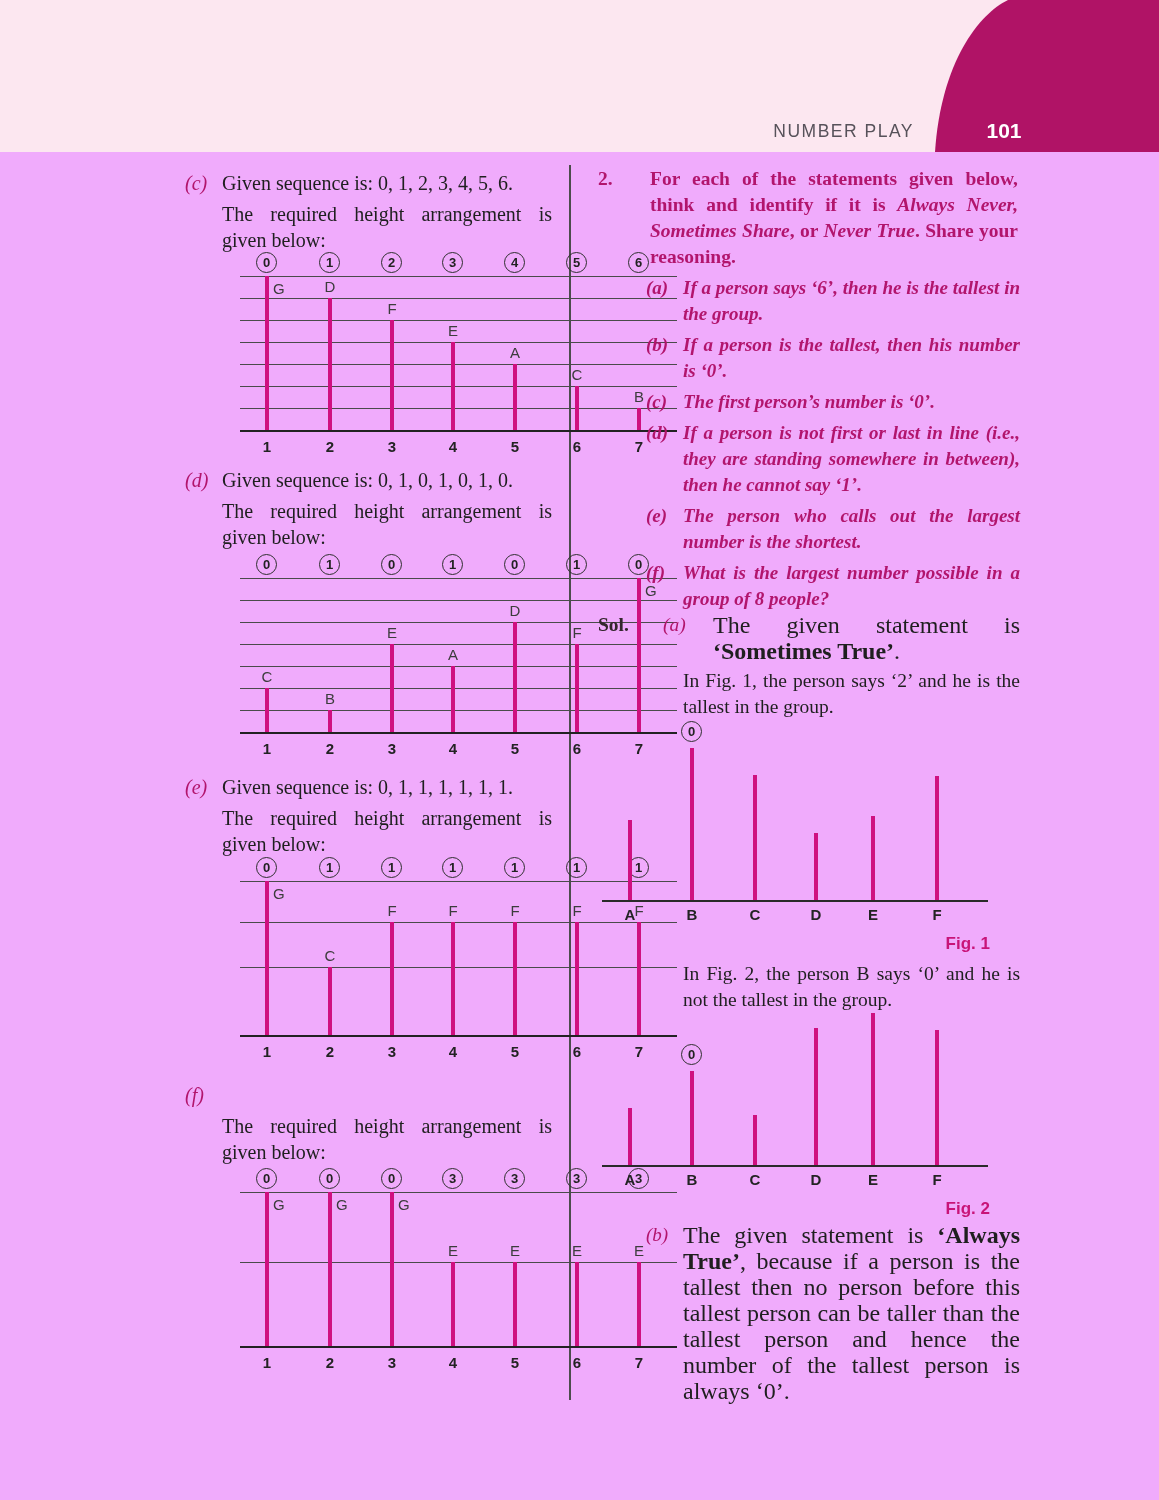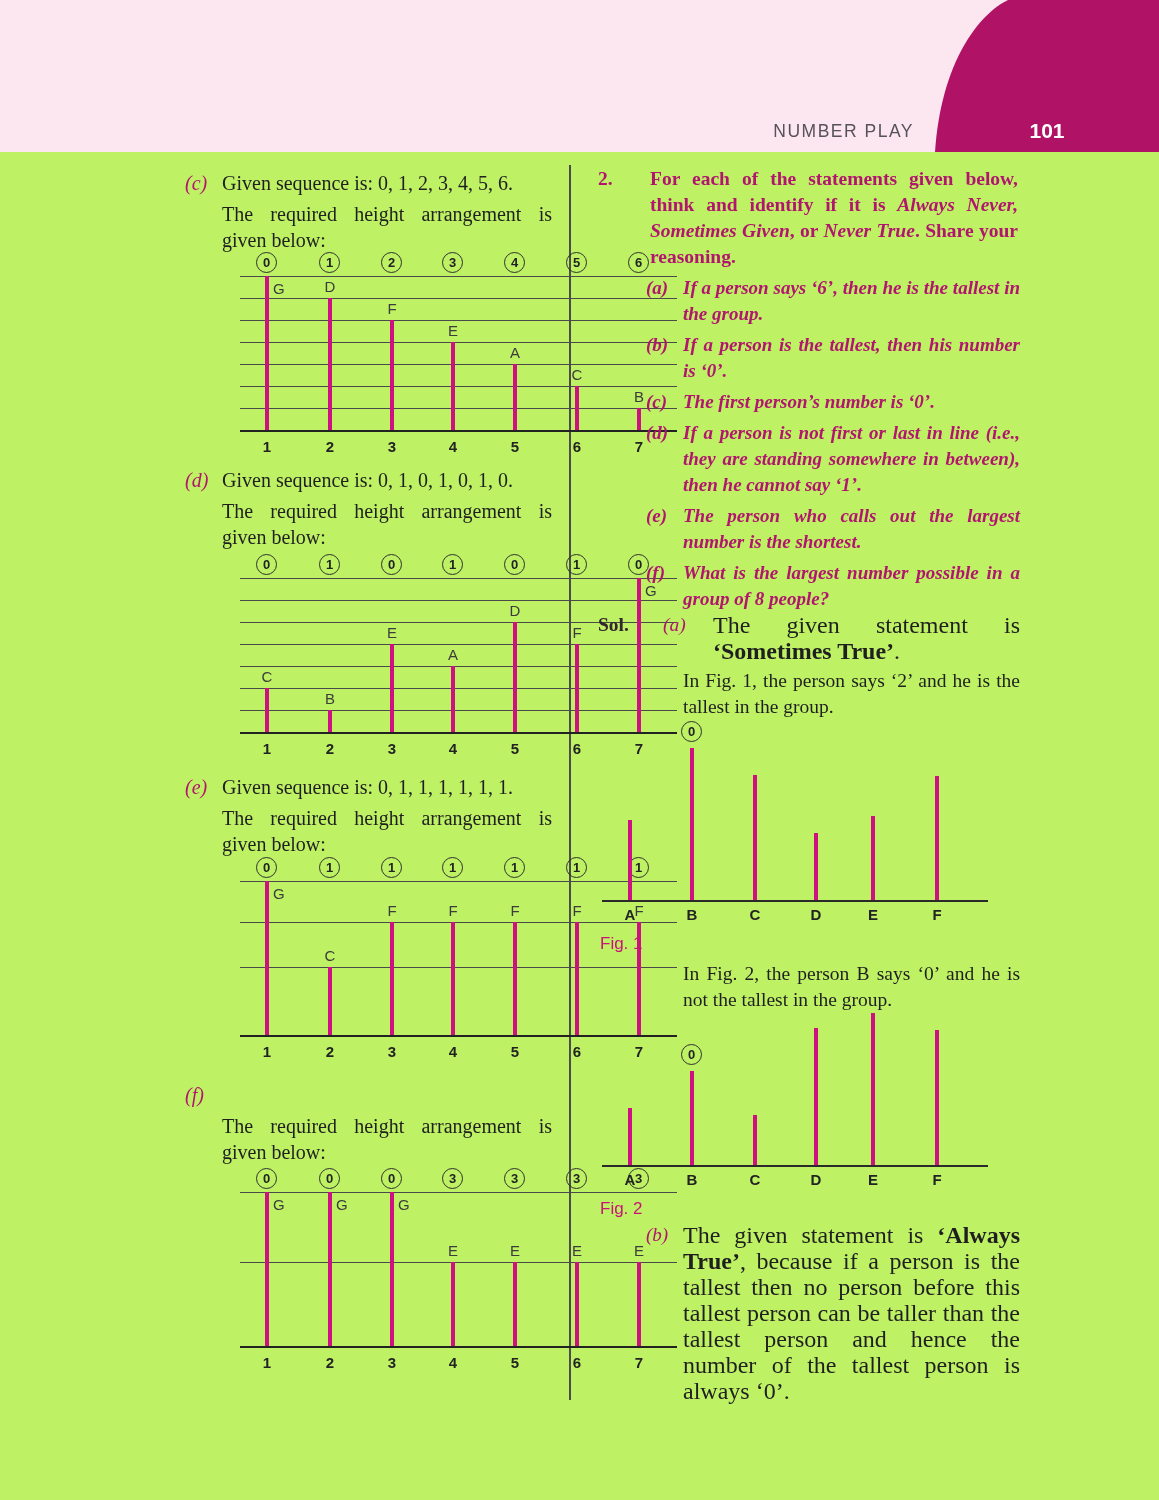--- a/index.html
+++ b/index.html
@@ -1,23 +1,23 @@
 <!DOCTYPE html>
 <html><head>
 <meta charset="utf-8">
 <style>
   html,body{margin:0;padding:0;background:#ffffff;}
-  .page{position:relative;width:1159px;height:1500px;background:#bef264;overflow:hidden;
+  .page{position:relative;width:1159px;height:1500px;background:#f0abfc;overflow:hidden;
         font-family:"Liberation Serif","DejaVu Serif",serif;color:#1f1f1f;}
   
   .header-band{position:absolute;left:0;top:0;width:1159px;height:152px;background:#fce7f0;}
   .header-shape{position:absolute;right:0;top:0;width:230px;height:152px;}
   .chapter-title{position:absolute;top:121px;right:245px;font-family:"Liberation Sans","DejaVu Sans",sans-serif;
         font-size:17.5px;letter-spacing:1.5px;color:#57525a;}
-  .page-number{position:absolute;top:119px;left:1001px;width:92px;text-align:center;color:#ffffff;
+  .page-number{position:absolute;top:119px;left:958px;width:92px;text-align:center;color:#ffffff;
         font-family:"Liberation Sans","DejaVu Sans",sans-serif;font-weight:bold;font-size:21px;}
   
   .col-divider{position:absolute;left:569px;top:165px;width:2px;height:1235px;background:#4c4c4c;}
   .left-col{position:absolute;left:120px;top:0;width:440px;}
   .part{position:absolute;left:0;width:440px;}
   .part-head{display:flex;font-size:20px;line-height:26px;margin-left:65px;}
   .marker{font-style:italic;color:#b2156d;width:37px;flex:0 0 37px;}
   .part-note1{margin-left:102px;width:330px;font-size:20px;line-height:26px;margin-top:5px;
         text-align:justify;text-align-last:justify;}
   .part-note2{margin-left:102px;width:330px;font-size:20px;line-height:26px;}
@@ -48,21 +48,21 @@
   .sol-text{width:337px;font-size:24px;line-height:26px;text-align:justify;}
   .sol-text .bd,.para .bd{font-weight:bold;}
   .para{font-size:19.5px;line-height:26px;text-align:justify;}
   .para.indent{margin-left:85px;width:337px;margin-top:4px;}
   
   .figure{position:absolute;left:600px;width:390px;}
   .fbar{position:absolute;width:4px;background:#cf1080;}
   .fbaseline{position:absolute;left:2px;width:386px;height:2px;background:#2a2a2a;}
   .flabel{position:absolute;width:22px;text-align:center;font-family:"Liberation Sans","DejaVu Sans",sans-serif;
         font-size:15px;font-weight:bold;color:#232323;}
-  .fcaption{position:absolute;left:0;width:390px;text-align:left;color:#c81478;font-weight:normal;
+  .fcaption{position:absolute;left:0;width:390px;text-align:right;color:#c81478;font-weight:bold;
         font-family:"Liberation Sans","DejaVu Sans",sans-serif;font-size:17px;}
 </style>
 </head>
 <body>
 
 <div class="page">
 
   <div class="header-band">
     <svg class="header-shape" viewBox="0 0 230 152">
       <path d="M79 0 C50 14 12 62 6 152 L230 152 L230 0 Z" fill="#b01366"></path>
@@ -251,21 +251,21 @@
         <div class="axislabel" style="left: 261px; top: 186px;">5</div>
         <div class="axislabel" style="left: 323px; top: 186px;">6</div>
         <div class="axislabel" style="left: 385px; top: 186px;">7</div>
       </div>
 
   </div>
 
   <div class="rblock" style="top:166px">
     <div class="q-head">
       <span class="qnum">2.</span>
-      <div class="qtext"><span>For each of the statements given below, think and identify if it is </span><span class="it">Always Never,</span><span> </span><span class="it">Sometimes Given</span><span>, or </span><span class="it">Never True</span><span>. Share your reasoning.</span></div>
+      <div class="qtext"><span>For each of the statements given below, think and identify if it is </span><span class="it">Always Never,</span><span> </span><span class="it">Sometimes Share</span><span>, or </span><span class="it">Never True</span><span>. Share your reasoning.</span></div>
     </div>
     <div id="statement-list">
         <div class="stmt">
           <span class="stmt-marker">(a)</span>
           <div class="stmt-text">If a person says ‘6’, then he is the tallest in the group.</div>
         </div>
         <div class="stmt">
           <span class="stmt-marker">(b)</span>
           <div class="stmt-text">If a person is the tallest, then his number is ‘0’.</div>
         </div>

